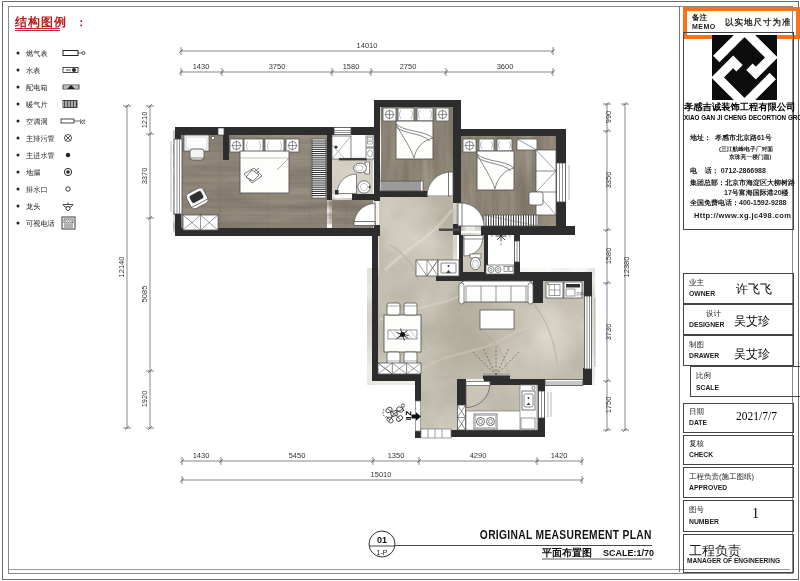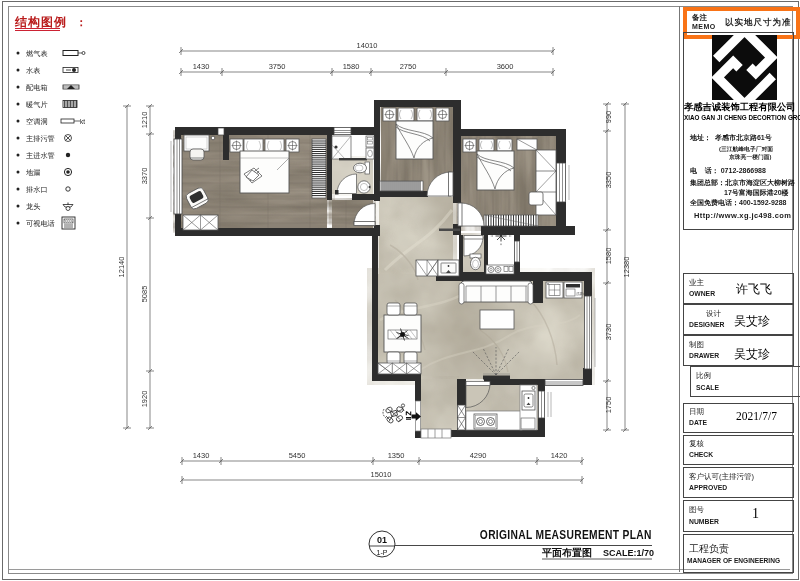--- a/index.html
+++ b/index.html
@@ -809,27 +809,27 @@
 <div class="t" style="left:5px;top:15px;font-size:6.8px;font-weight:bold;">DATE</div>
 <div class="t" style="left:52px;top:6px;font-size:11.5px;color:#000;font-family:'Liberation Serif',serif;">2021/7/7</div>
 </div>
 
 <div class="abs" style="left:7px;top:435px;width:109px;height:28px;border:1px solid #444;">
 <div class="t" style="left:5px;top:3px;font-size:7.5px;">复核</div>
 <div class="t" style="left:5px;top:15px;font-size:6.8px;font-weight:bold;">CHECK</div>
 </div>
 
 <div class="abs" style="left:7px;top:467px;width:109px;height:29px;border:1px solid #444;">
-<div class="t" style="left:5px;top:4px;font-size:7.5px;">客户认可(主排污管)</div>
+<div class="t" style="left:5px;top:4px;font-size:7.5px;">工程负责(施工图纸)</div>
 <div class="t" style="left:5px;top:16px;font-size:6.8px;font-weight:bold;">APPROVED</div>
 </div>
 
 <div class="abs" style="left:7px;top:500px;width:109px;height:30px;border:1px solid #444;">
 <div class="t" style="left:5px;top:4px;font-size:7.5px;">图号</div>
 <div class="t" style="left:5px;top:17px;font-size:6.8px;font-weight:bold;">NUMBER</div>
 <div class="t" style="left:68px;top:5px;font-size:14px;color:#000;font-family:'Liberation Serif',serif;">1</div>
 </div>
 
 <div class="abs" style="left:7px;top:534px;width:109px;height:37px;border:1px solid #444;">
-<div class="t" style="left:5px;top:7px;font-size:10px;">工程负责</div>
+<div class="t" style="left:5px;top:7px;font-size:13px;">工程负责</div>
 <div class="t" style="left:3px;top:22px;font-size:6.6px;font-weight:bold;">MANAGER OF ENGINEERING</div>
 </div>
 </div>
 
 </body></html>

